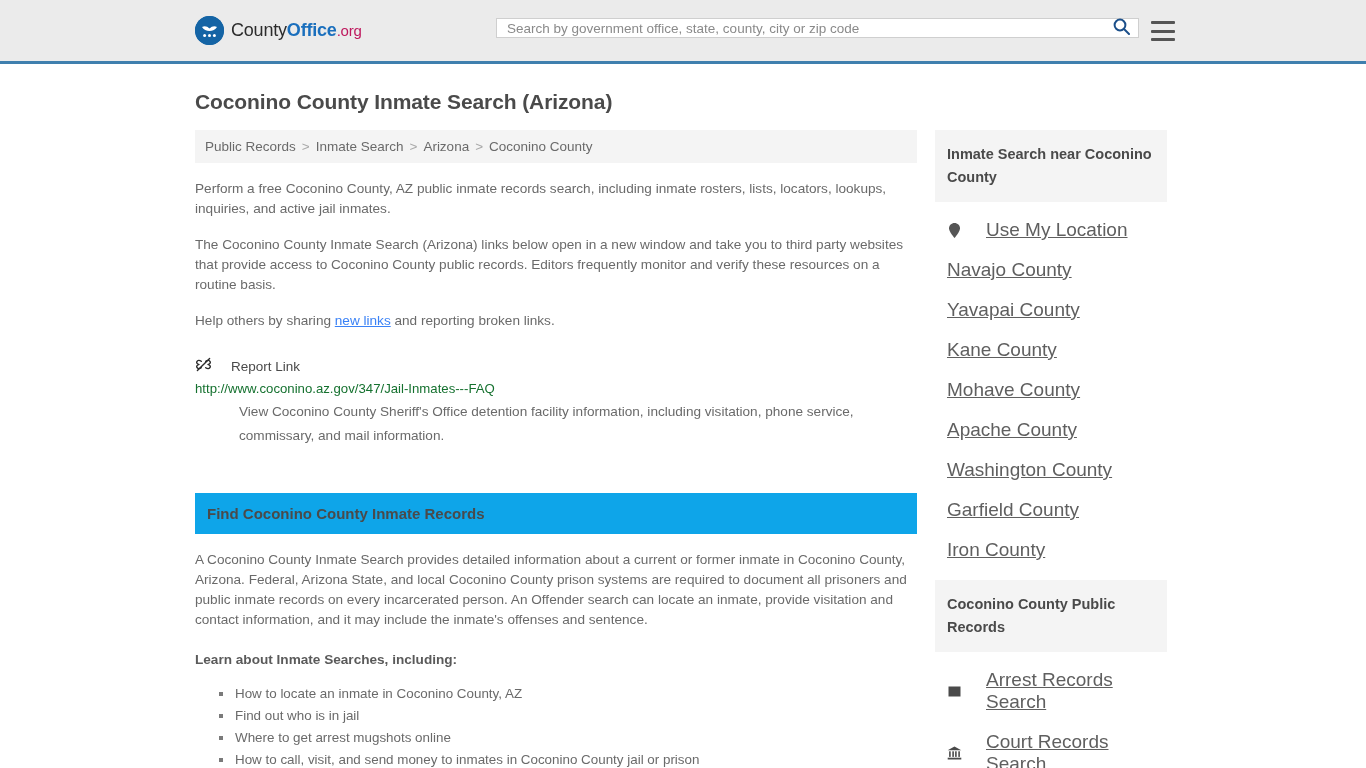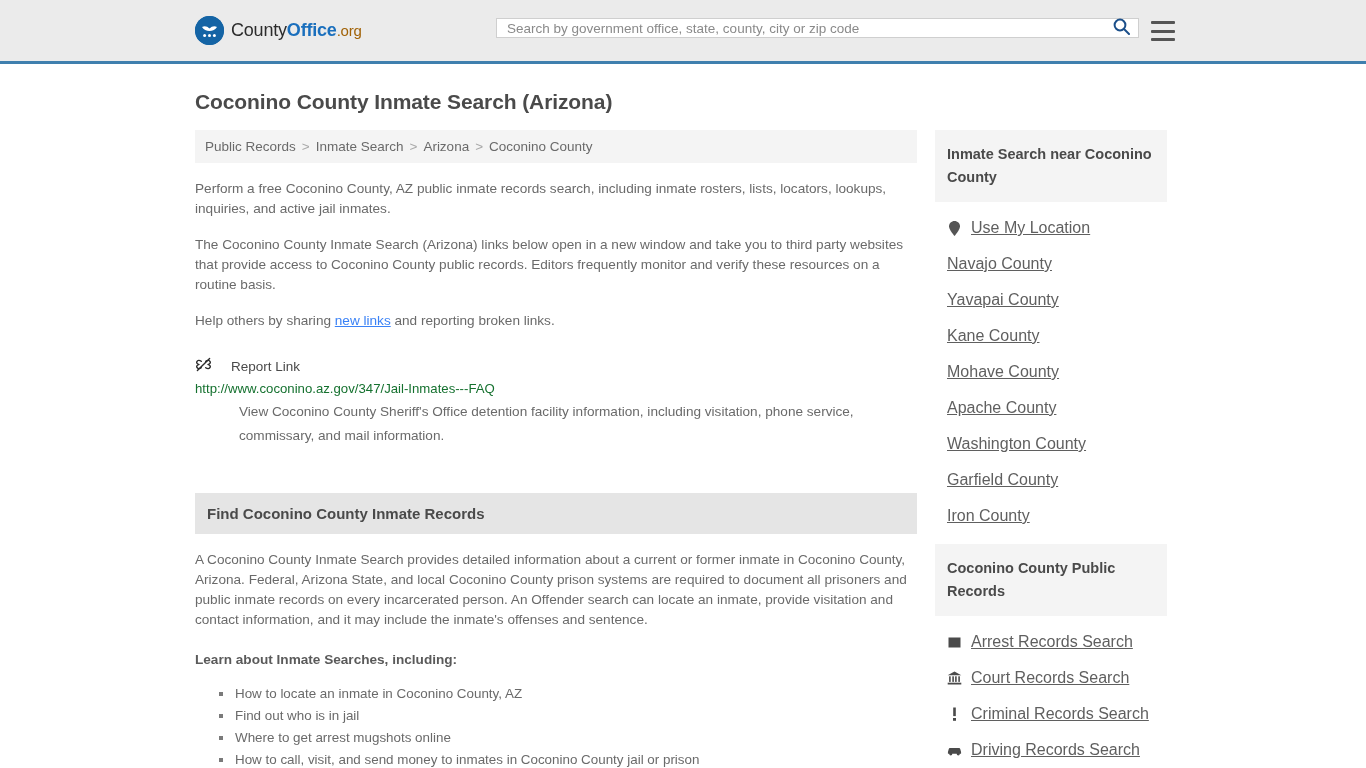--- a/index.html
+++ b/index.html
@@ -36,21 +36,21 @@
     flex: none;
     display: block;
   }
   .brand-text {
     font-size: 18px;
     letter-spacing: -0.2px;
     color: #2c2c2c;
     white-space: nowrap;
   }
   .brand-text .b { color: #1a6fbd; font-weight: bold; }
-  .brand-text .org { color: #a16207; font-size: 15px; margin-top: 23px; }
+  .brand-text .org { color: #be185d; font-size: 15px; margin-top: 23px; }
 
   .search-wrap {
     position: absolute;
     left: 496px;
     top: 18px;
     width: 643px;
     height: 20px;
     background: #ffffff;
     border: 1px solid #cfcfcf;
     display: flex;
@@ -177,21 +177,21 @@
     margin-top: 4px;
     font-size: 13.6px;
     line-height: 24px;
     color: #6a6a6a;
     max-width: 700px;
     margin-left: 44px;
   }
 
   
   .section-head {
-    background: #e5e5e5;
+    background: #0ea5e9;
     margin-top: 45px;
     padding: 12px 12px;
     font-size: 15px;
     font-weight: bold;
     color: #4a4a4a;
   }
   .section-body { margin-top: 16px; }
   .lead-in {
     margin-top: 22px;
     font-size: 13.6px;
@@ -225,23 +225,23 @@
     padding: 13px 12px;
     font-size: 14.5px;
     font-weight: bold;
     color: #4a4a4a;
     line-height: 23px;
   }
   .panel-list { padding: 8px 0 0 0; }
   .panel-item {
     display: flex;
     align-items: center;
-    gap: 9px;
+    gap: 24px;
     padding: 9px 12px;
-    font-size: 16px;
+    font-size: 19px;
   }
   .panel-item a {
     color: #5f5f5f;
     text-decoration: underline;
   }
   .panel-item.active {
     background: #4a4a4a;
     border-radius: 5px;
     margin: 0 0px;
   }

